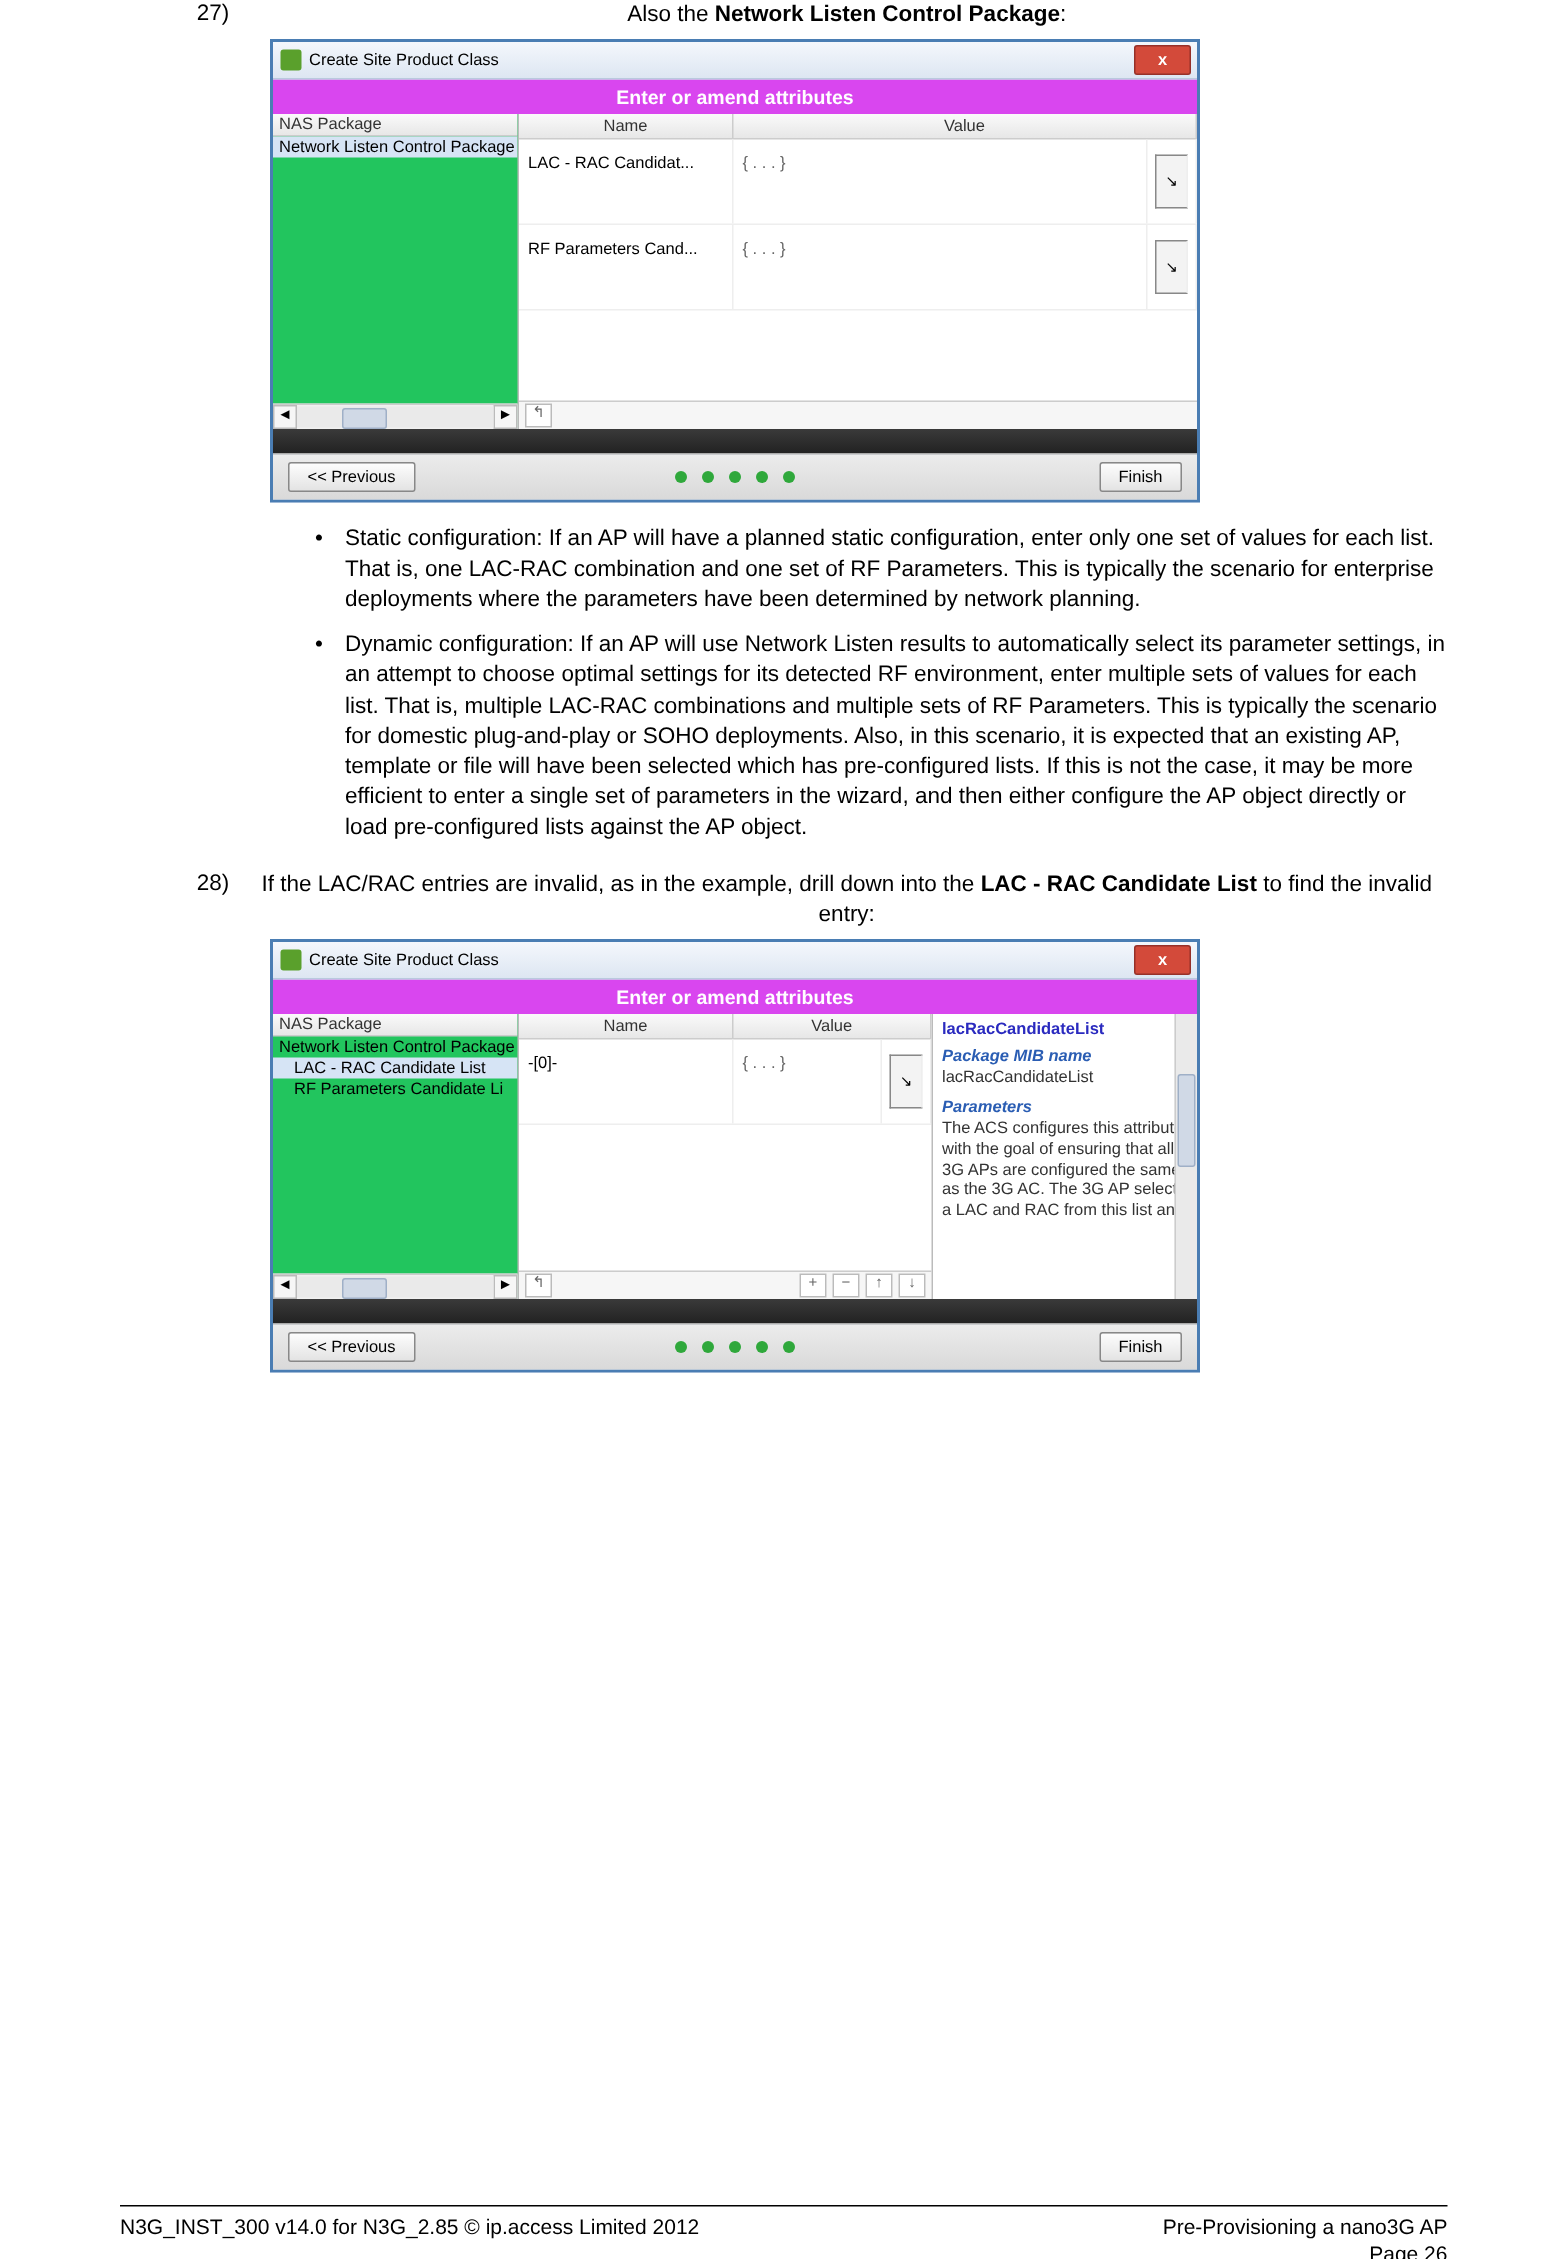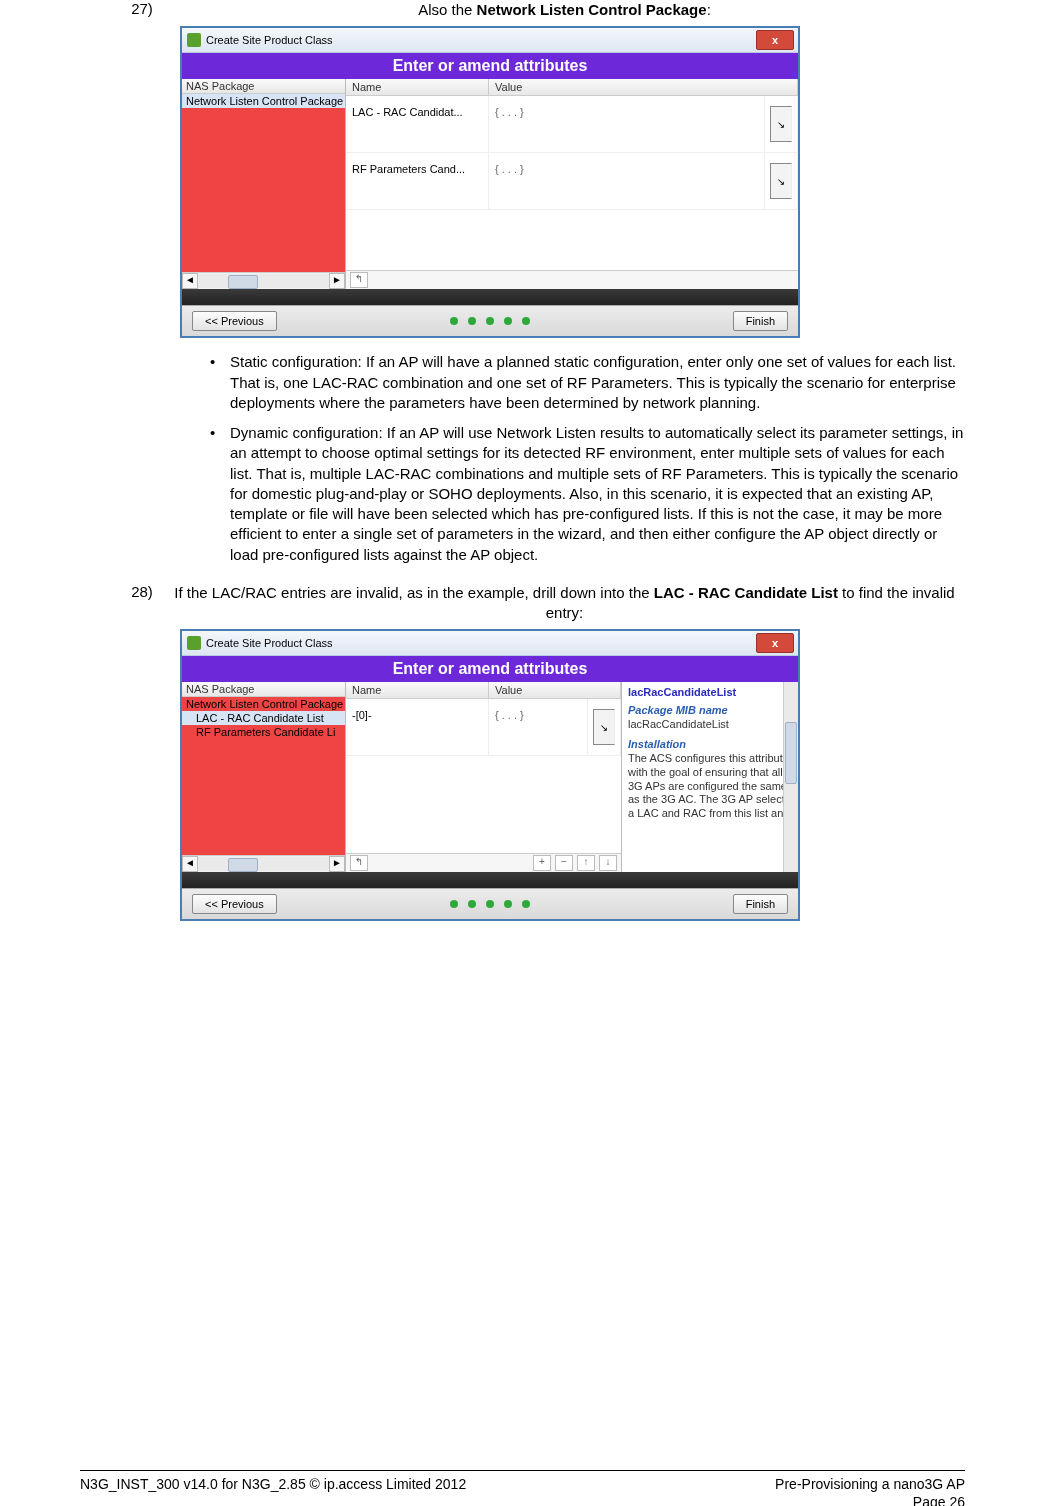--- a/index.html
+++ b/index.html
@@ -54,38 +54,38 @@
     width: 36px; height: 18px;
     background: #d34a3a;
     border: 1px solid #963028;
     border-radius: 2px;
     position: absolute;
     right: 4px; top: 2px;
     display: flex; align-items:center; justify-content:center;
     color:#fff; font-size:11px; font-weight:bold;
   }
   .ss-banner {
-    background: #6d28d9;
+    background: #d946ef;
     color: #fff;
     text-align: center;
-    font-size: 16px;
+    font-size: 13px;
     font-weight: bold;
     padding: 4px 0;
   }
   .ss-body {
     display: flex;
     background: #fff;
     min-height: 210px;
     font-size: 11px;
   }
   .ss-left-pane {
     width: 164px;
     border-right: 1px solid #bbb;
     box-sizing: border-box;
-    background:#ef4444;
+    background:#22c55e;
     position: relative;
     display:flex;
     flex-direction:column;
   }
   .ss-tree {
     flex:1;
     overflow:hidden;
   }
   .ss-tree div {
     padding: 1px 4px;
@@ -130,20 +130,21 @@
   }
   .ss-table-head {
     display:flex;
     background: linear-gradient(#fafafa,#e7e7e7);
     border-bottom:1px solid #ccc;
   }
   .ss-table-head div {
     padding:2px 6px;
     border-right:1px solid #ccc;
     color:#333;
+    text-align:center;
   }
   .ss-table-head .col-name { width: 130px; }
   .ss-table-head .col-value { flex:1; }
   .ss-table-row {
     display:flex;
     border-bottom:1px solid #eee;
   }
   .ss-table-row div {
     padding:10px 6px;
     border-right:1px solid #eee;
@@ -383,21 +384,21 @@
           <div class="tbtn">+</div>
           <div class="tbtn">−</div>
           <div class="tbtn">↑</div>
           <div class="tbtn">↓</div>
         </div>
       </div>
       <div class="ss-right-pane">
         <div class="title1">lacRacCandidateList</div>
         <div class="title2">Package MIB name</div>
         <div class="desc">lacRacCandidateList</div>
-        <div class="title2">Installation</div>
+        <div class="title2">Parameters</div>
         <div class="desc">The ACS configures this attribute with the goal of ensuring that all 3G APs are configured the same as the 3G AC. The 3G AP selects a LAC and RAC from this list and</div>
         <div class="ss-vscroll">
             <div class="vthumb"></div>
           </div>
       </div>
     </div>
     <div class="ss-statusbar"></div>
     <div class="ss-footer">
       <div class="btn">&lt;&lt; Previous</div>
       <div class="dots">

